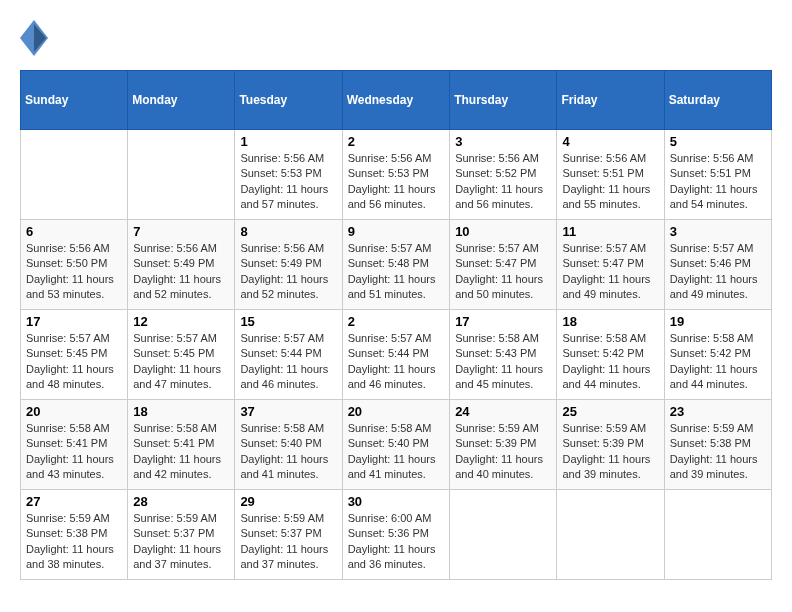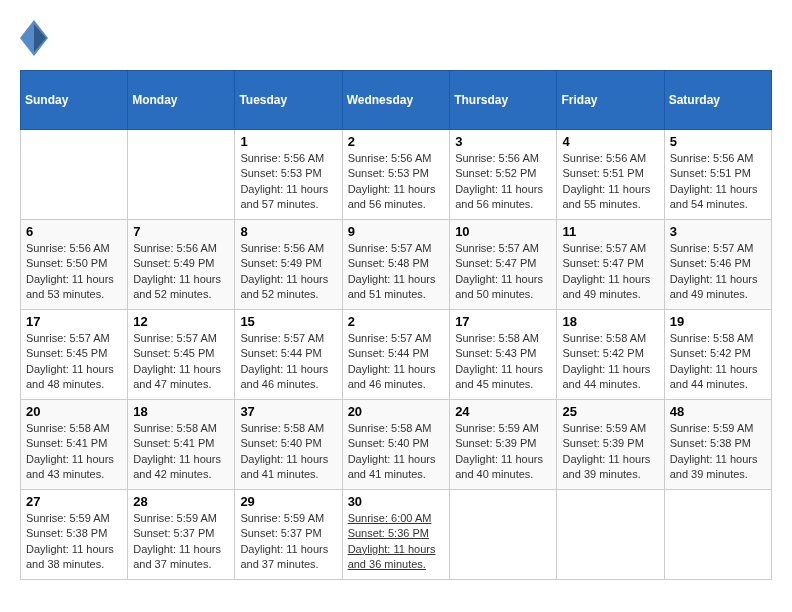--- a/index.html
+++ b/index.html
@@ -276,21 +276,21 @@
 Sunset: 5:39 PM
 Daylight: 11 hours and 40 minutes.</div>
         </td>
         <td>
           <span class="day-number">25</span>
           <div class="day-info" style="white-space: pre-line;">Sunrise: 5:59 AM
 Sunset: 5:39 PM
 Daylight: 11 hours and 39 minutes.</div>
         </td>
         <td>
-          <span class="day-number">48</span>
+          <span class="day-number">23</span>
           <div class="day-info" style="white-space: pre-line;">Sunrise: 5:59 AM
 Sunset: 5:38 PM
 Daylight: 11 hours and 39 minutes.</div>
         </td>
       </tr>
       <tr>
         <td>
           <span class="day-number">27</span>
           <div class="day-info" style="white-space: pre-line;">Sunrise: 5:59 AM
 Sunset: 5:38 PM
@@ -303,21 +303,21 @@
 Daylight: 11 hours and 37 minutes.</div>
         </td>
         <td>
           <span class="day-number">29</span>
           <div class="day-info" style="white-space: pre-line;">Sunrise: 5:59 AM
 Sunset: 5:37 PM
 Daylight: 11 hours and 37 minutes.</div>
         </td>
         <td>
           <span class="day-number">30</span>
-          <div class="day-info" style="white-space: pre-line; text-decoration: underline;">Sunrise: 6:00 AM
+          <div class="day-info" style="white-space: pre-line;">Sunrise: 6:00 AM
 Sunset: 5:36 PM
 Daylight: 11 hours and 36 minutes.</div>
         </td>
         <td class="empty-cell"></td>
         <td class="empty-cell"></td>
         <td class="empty-cell"></td>
       </tr>
     </tbody>
 </table>
 

